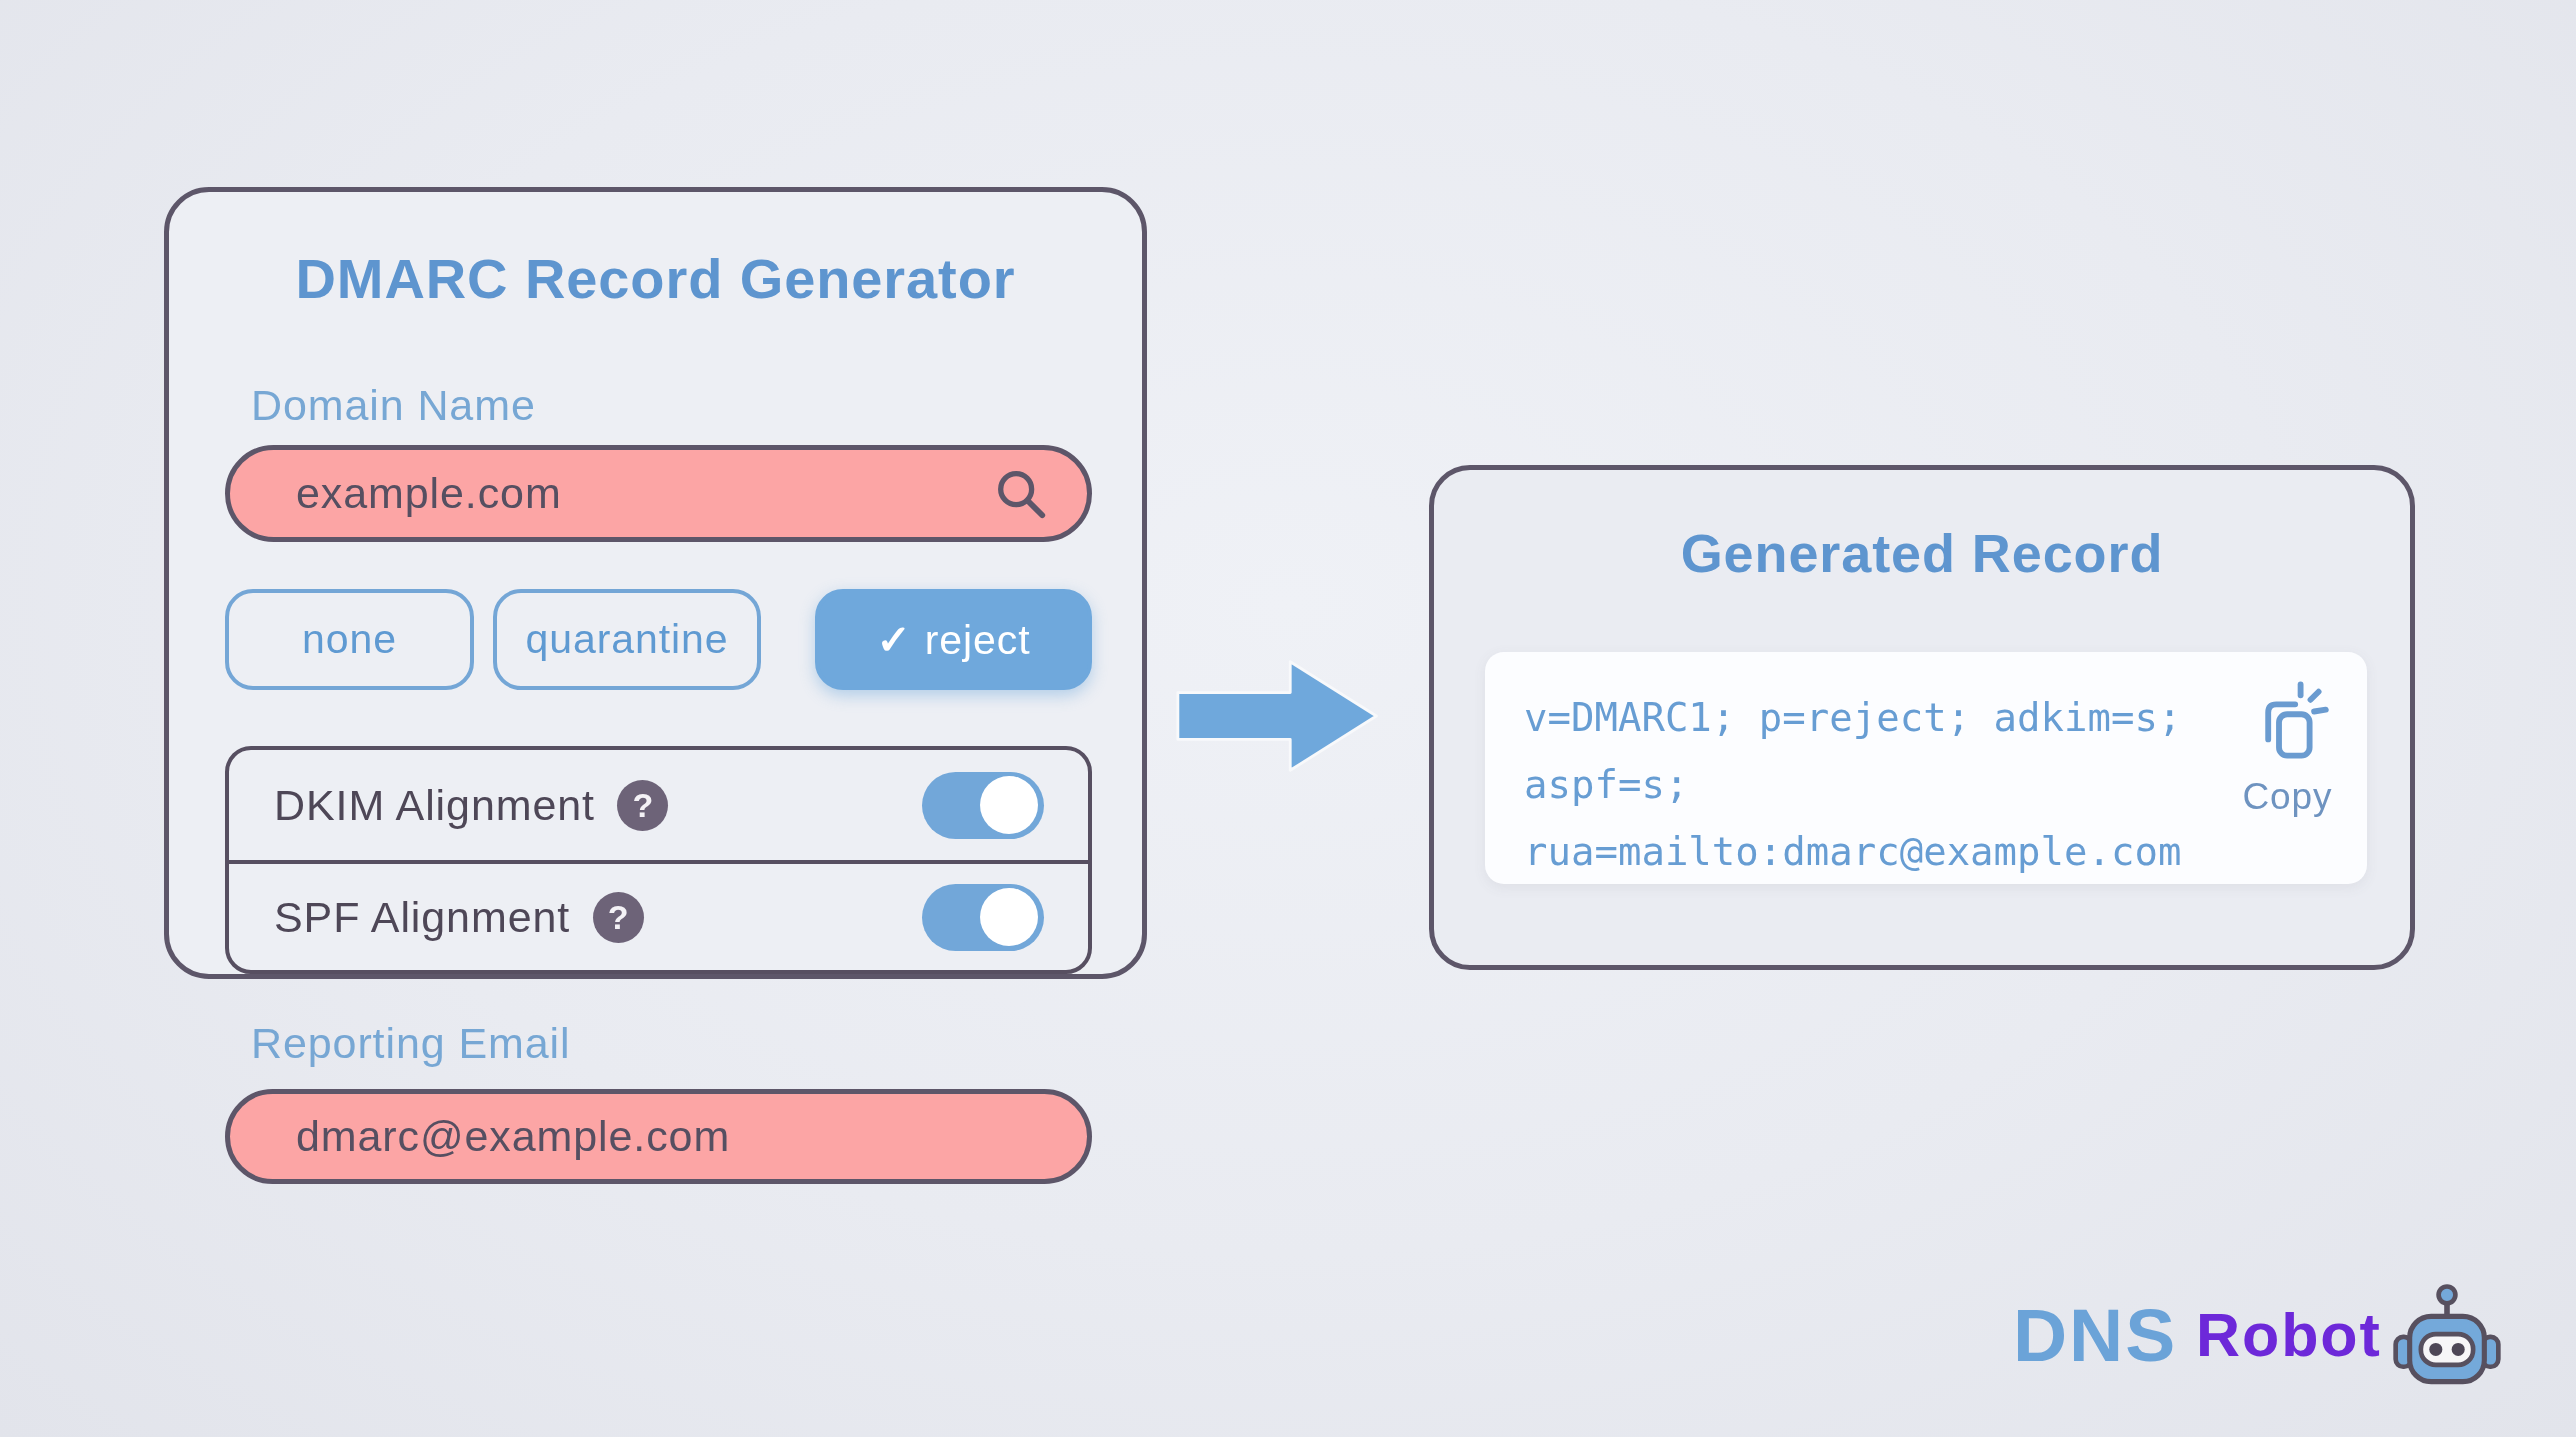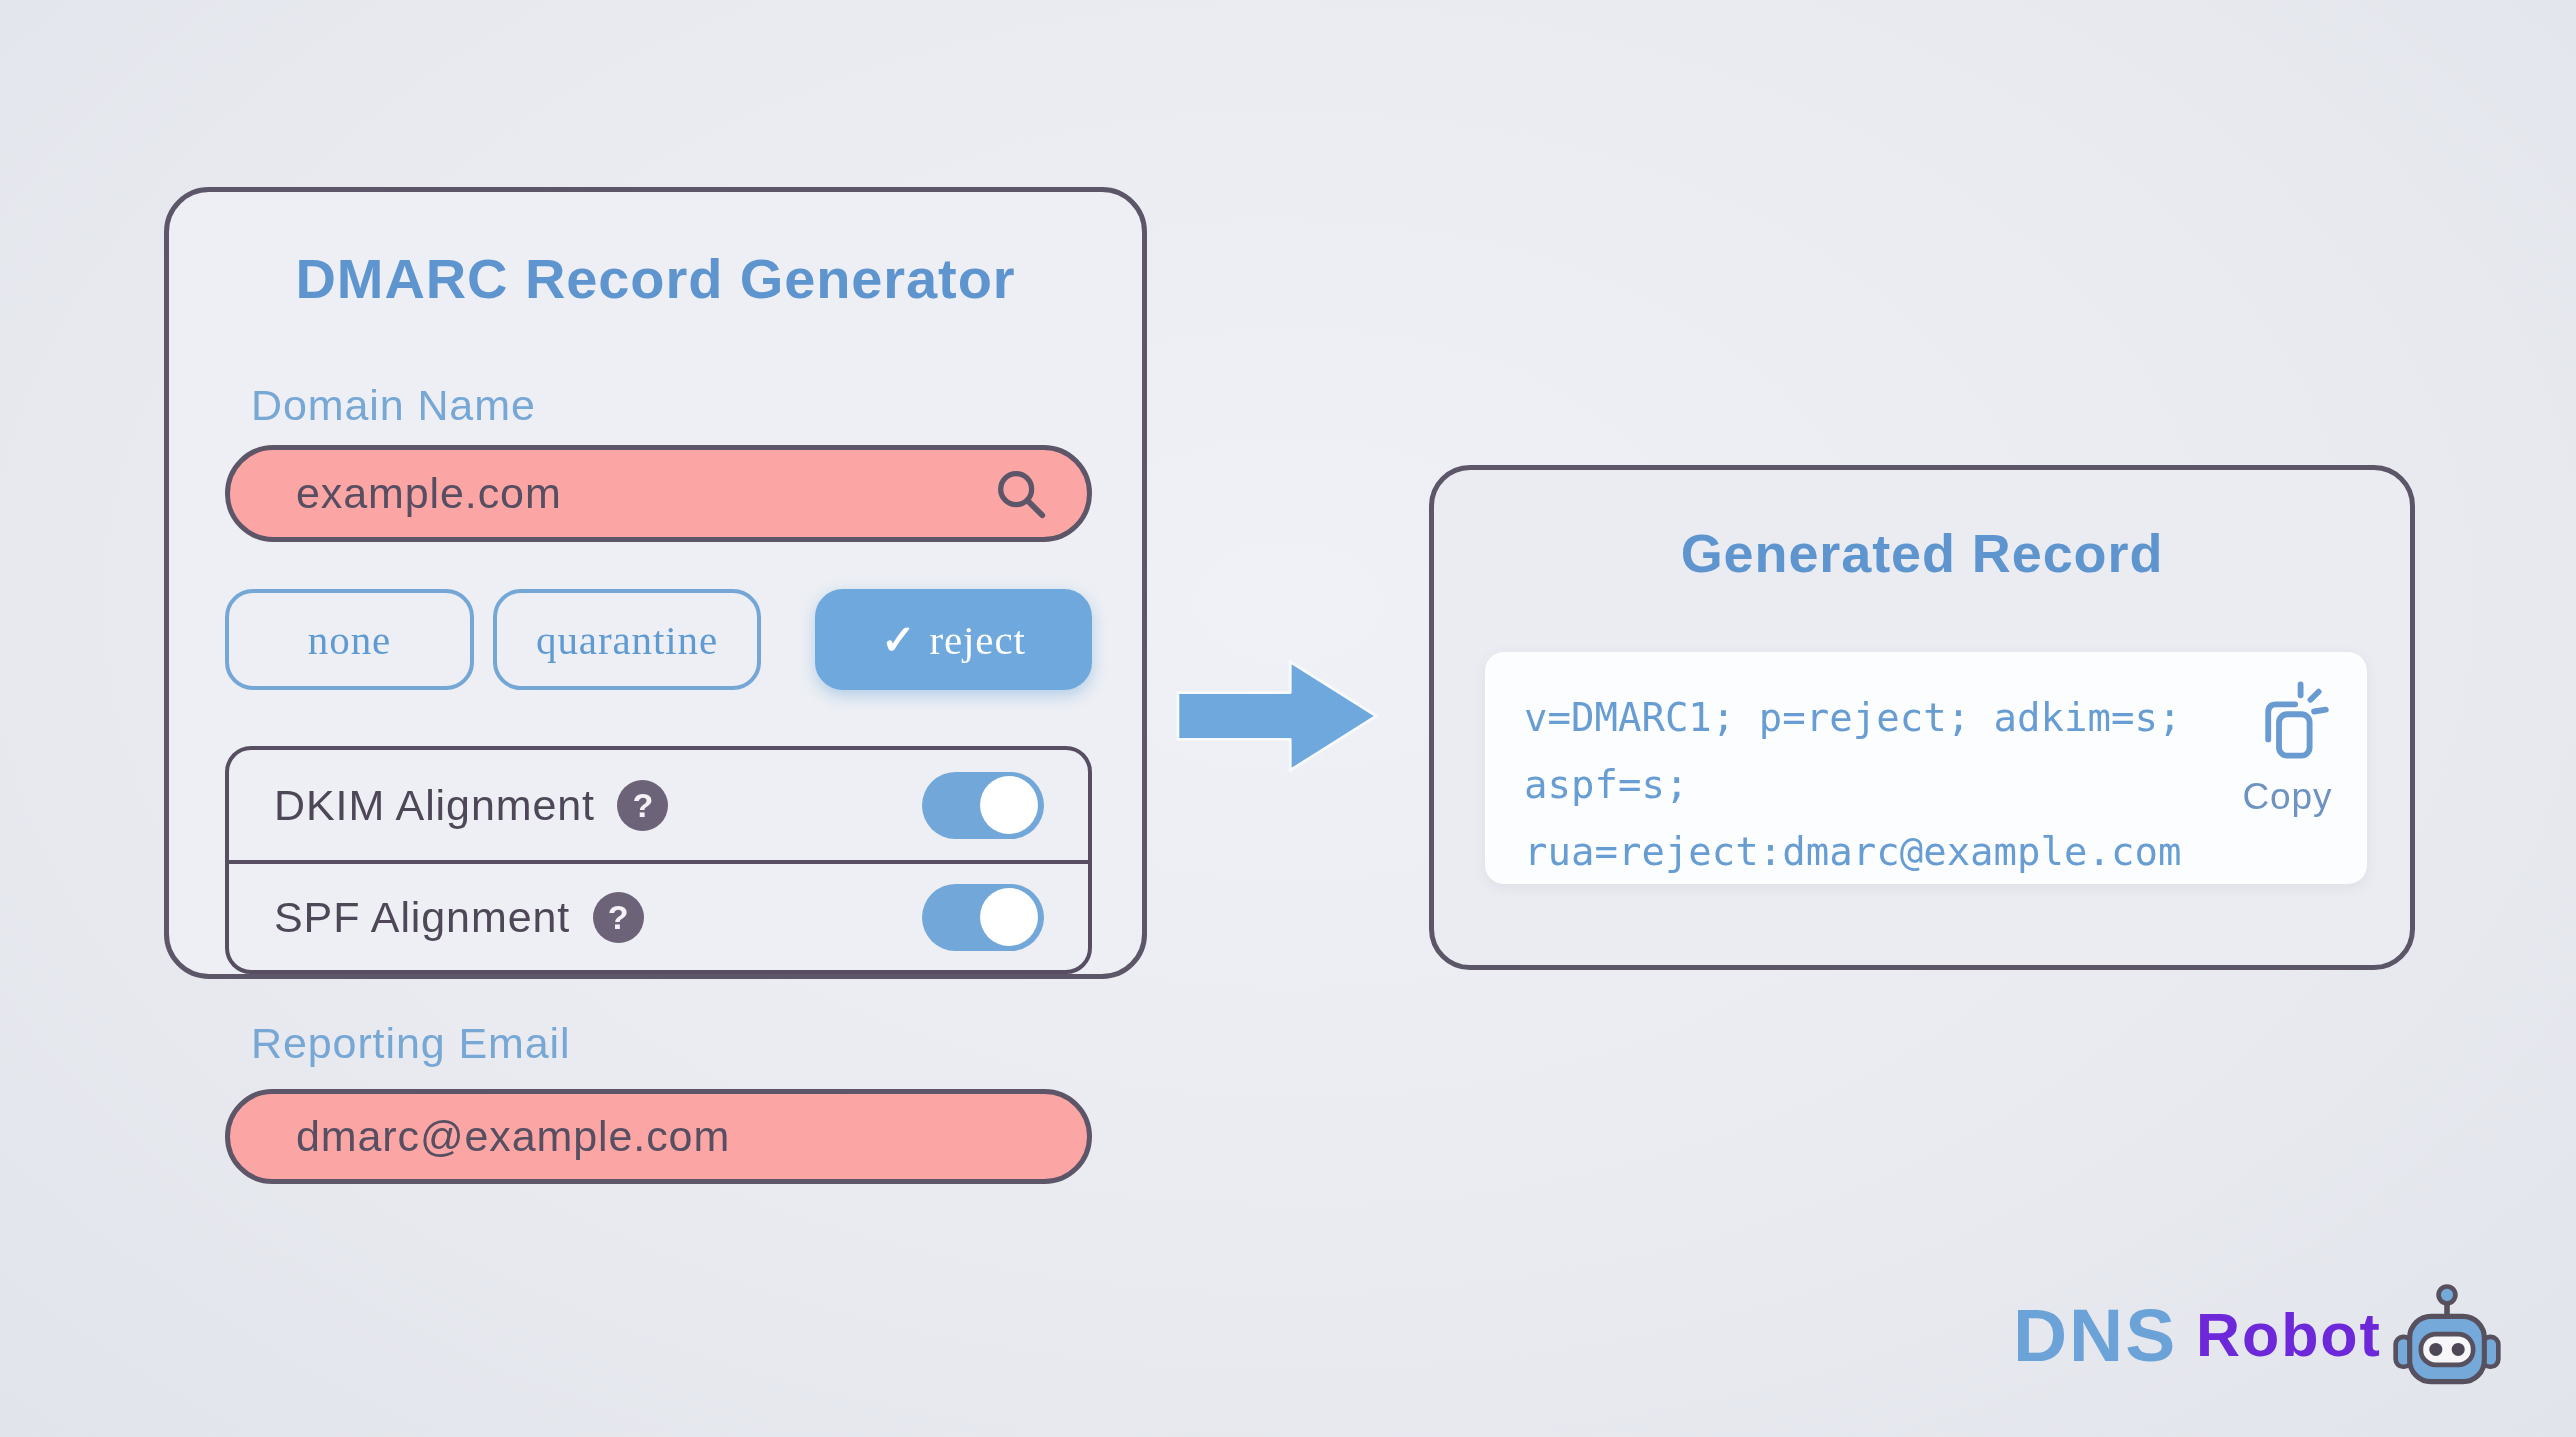--- a/index.html
+++ b/index.html
@@ -33,21 +33,21 @@
   }
   .input-domain { top: 253px; height: 97px; }
   .input-email  { top: 897px; height: 95px; }
   .pill-text { font-size: 43px; color: #564f61; letter-spacing: 0.9px; flex: 1; }
   .search-svg { width: 58px; height: 58px; flex: 0 0 auto; cursor: pointer; }
 
   .policy-row { position: absolute; left: 56px; top: 397px; width: 867px; height: 101px; }
   .policy {
     position: absolute; top: 0; height: 101px;
     border: 4.7px solid #74a6d6; border-radius: 28px; background: transparent;
-    font-family: Liberation Serif, serif;
+    font-family: Liberation Sans, sans-serif;
     font-size: 41px; color: #5f9ad2; cursor: pointer; letter-spacing: 0.9px;
   }
   .policy-none       { left: 0;     width: 249px; }
   .policy-quarantine { left: 268px; width: 268px; }
   .policy-reject {
     left: 590px; width: 277px;
     background: #6fa8dc; border-color: #6fa8dc; color: #ffffff;
     box-shadow: 0 5.6px 15px rgba(111,168,220,0.45);
   }
   .policy-reject .check { margin-right: 13px; font-weight: bold; }
@@ -161,21 +161,21 @@
   <polygon points="2,40 122,40 122,7 214,65 122,123 122,90 2,90" fill="#6fa8dc" stroke="#f8f9fb" stroke-width="3" stroke-linejoin="round"></polygon>
 </svg>
 
 <section class="card output-card">
   <h2>Generated Record</h2>
 
   <div class="code-block">
     <div class="code-lines">
       <div class="code-line">v=DMARC1; p=reject; adkim=s;</div>
       <div class="code-line">aspf=s;</div>
-      <div class="code-line">rua=reject:dmarc@example.com</div>
+      <div class="code-line">rua=mailto:dmarc@example.com</div>
     </div>
     <div class="copy-button">
       <svg class="copy-svg" viewBox="0 0 100 100">
         <g fill="none" stroke="#6a9bd0" stroke-width="6.5" stroke-linecap="round">
           <path d="M28,66 L28,36 Q28,27 37,27 L58,27"></path>
           <rect x="40" y="38" width="34" height="46" rx="9"></rect>
           <line x1="64" y1="17" x2="64" y2="5"></line>
           <line x1="84" y1="13" x2="75" y2="22"></line>
           <line x1="79" y1="35" x2="92" y2="33"></line>
         </g>

